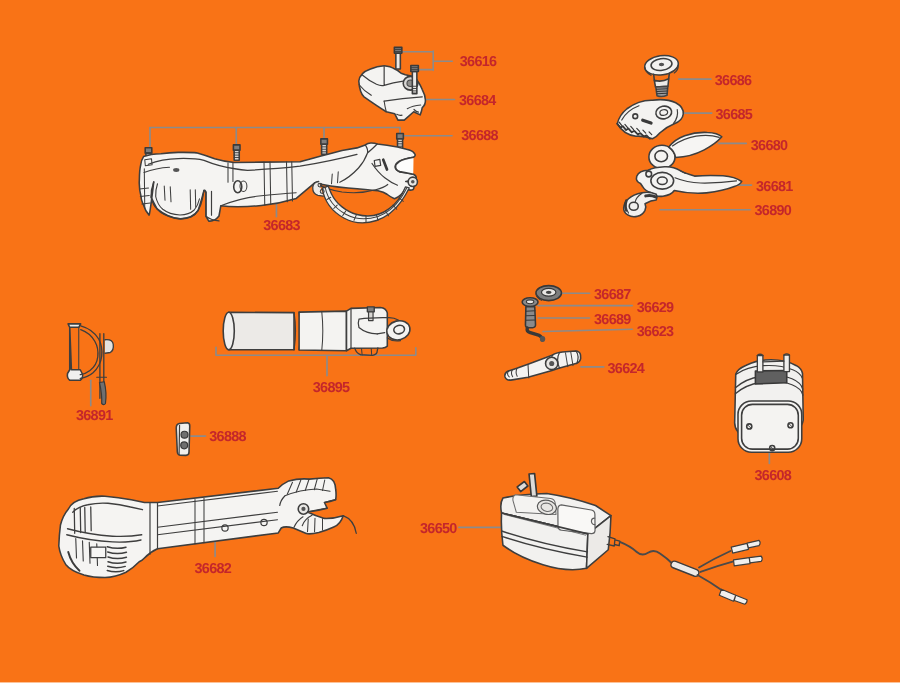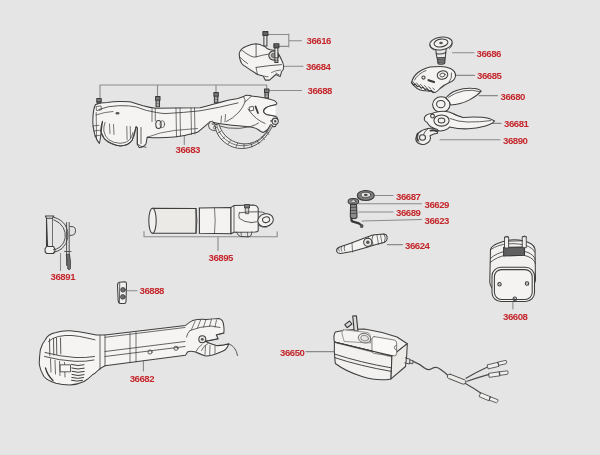--- a/index.html
+++ b/index.html
@@ -1,16 +1,16 @@
 <!DOCTYPE html>
 <html><head>
 <meta charset="utf-8">
 <style>
   html,body{margin:0;padding:0;background:#fff;}
-  #canvas{position:relative;width:600px;height:455px;background:#e5e5e5;overflow:hidden;}
+  #canvas{position:relative;width:600px;height:455px;background:#f97316;overflow:hidden;}
   svg{position:absolute;top:0;left:0;}
   text{font-family:"Liberation Sans",sans-serif;font-weight:bold;font-size:9.6px;fill:#c4262b;letter-spacing:-0.45px;}
   svg{filter:blur(0.28px);}
 </style>
 </head>
 <body>
 <div id="canvas">
 <svg width="600" height="455" viewBox="0 0 600 455" fill="none" stroke-linecap="round" stroke-linejoin="round">
 
 <g stroke="#8b8b8b" stroke-width="1.1" fill="none">

